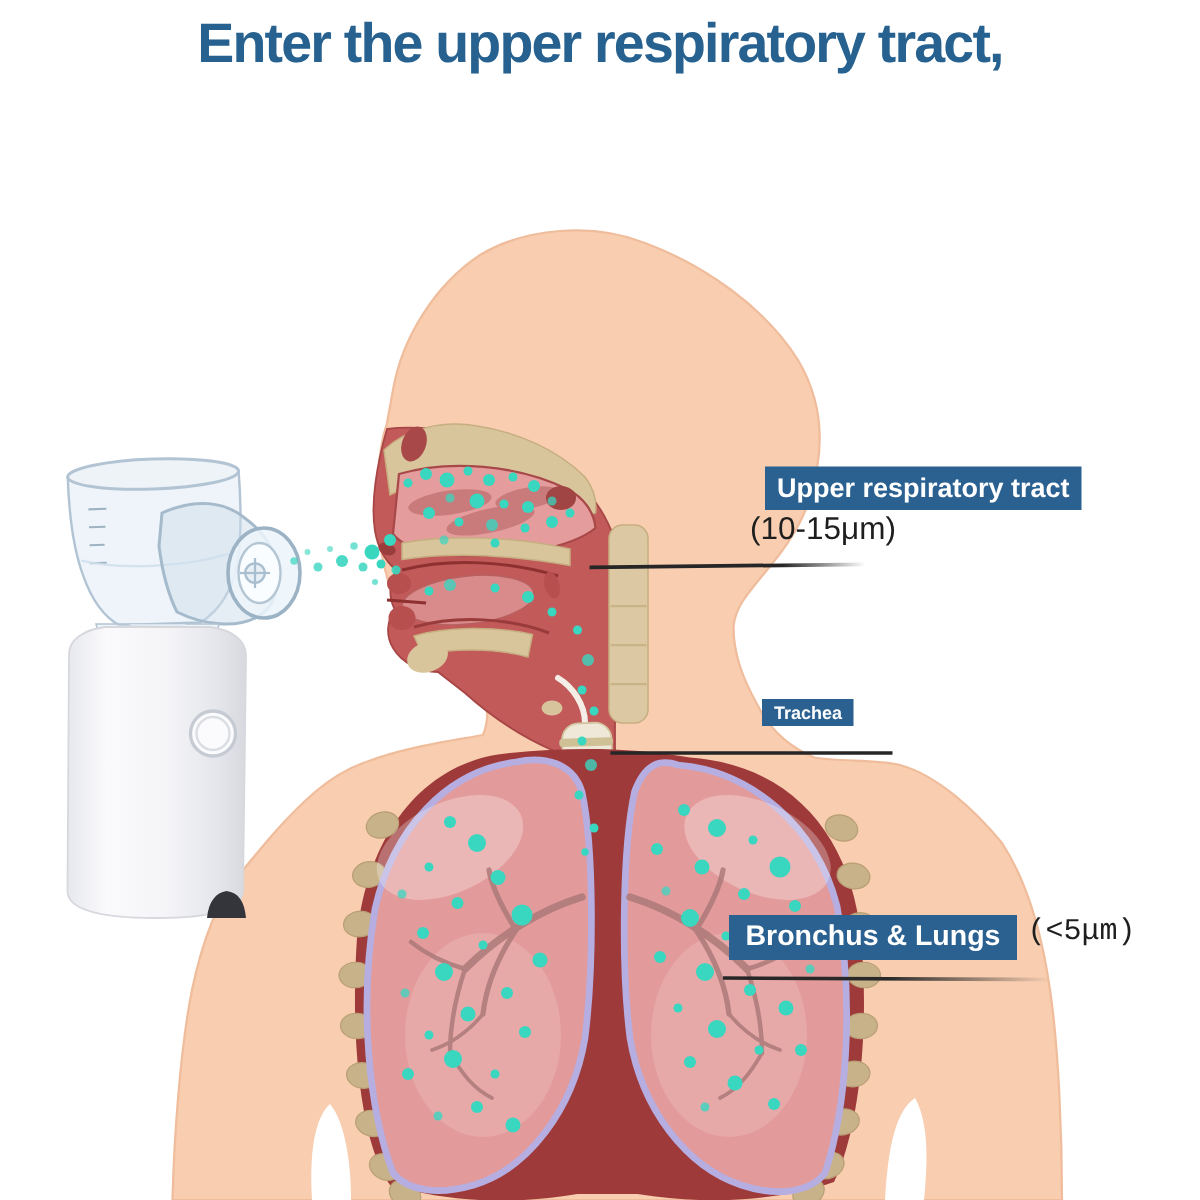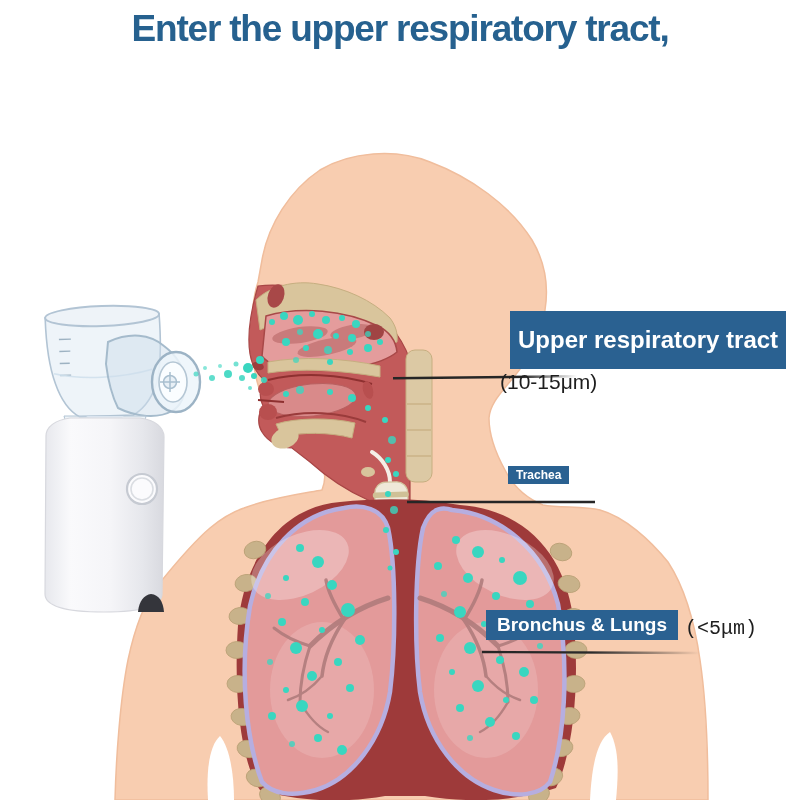--- a/index.html
+++ b/index.html
@@ -7,26 +7,26 @@
          font-family:"Liberation Sans",sans-serif;border-radius:28px;}
   .headline{position:absolute;top:6px;left:0;width:800px;text-align:center;
             color:var(--title,#26618f);font-weight:700;font-size:37px;line-height:46px;
             letter-spacing:-1.2px;}
   .illu{position:absolute;top:0;left:0;}
   .callout{position:absolute;}
   .chip{display:inline-block;background:var(--chip-bg,#2a6191);color:var(--chip-text,#fff);
         font-weight:700;white-space:nowrap;}
   .sizetxt{color:var(--size-text,#1e1e1e);white-space:nowrap;}
   .callout1{left:500px;top:311px;}
-  .callout1 .chip{margin-left:10px;font-size:24px;padding:15px 8px;}
+  .callout1 .chip{margin-left:10px;font-size:18px;padding:4px 8px;}
   .callout1 .sizetxt{display:block;font-size:21px;margin-top:1px;}
   .callout2{left:508px;top:466px;display:flex;align-items:center;}
   .callout2 .chip{font-size:12px;padding:2px 8px;}
   .callout2 .sizetxt{font-size:27px;margin-left:6px;}
-  .callout3{left:486px;top:610px;display:flex;align-items:flex-end;}
+  .callout3{left:486px;top:610px;display:flex;align-items:flex-start;}
   .callout3 .chip{font-size:19px;padding:4px 11px;}
   .callout3 .sizetxt{font-size:20px;margin-left:7px;font-family:Liberation Mono, monospace;}
 </style>
 </head>
 <body>
 
 <div class="stage">
 
   <div class="headline">
     <div>Enter the upper respiratory tract,</div>

